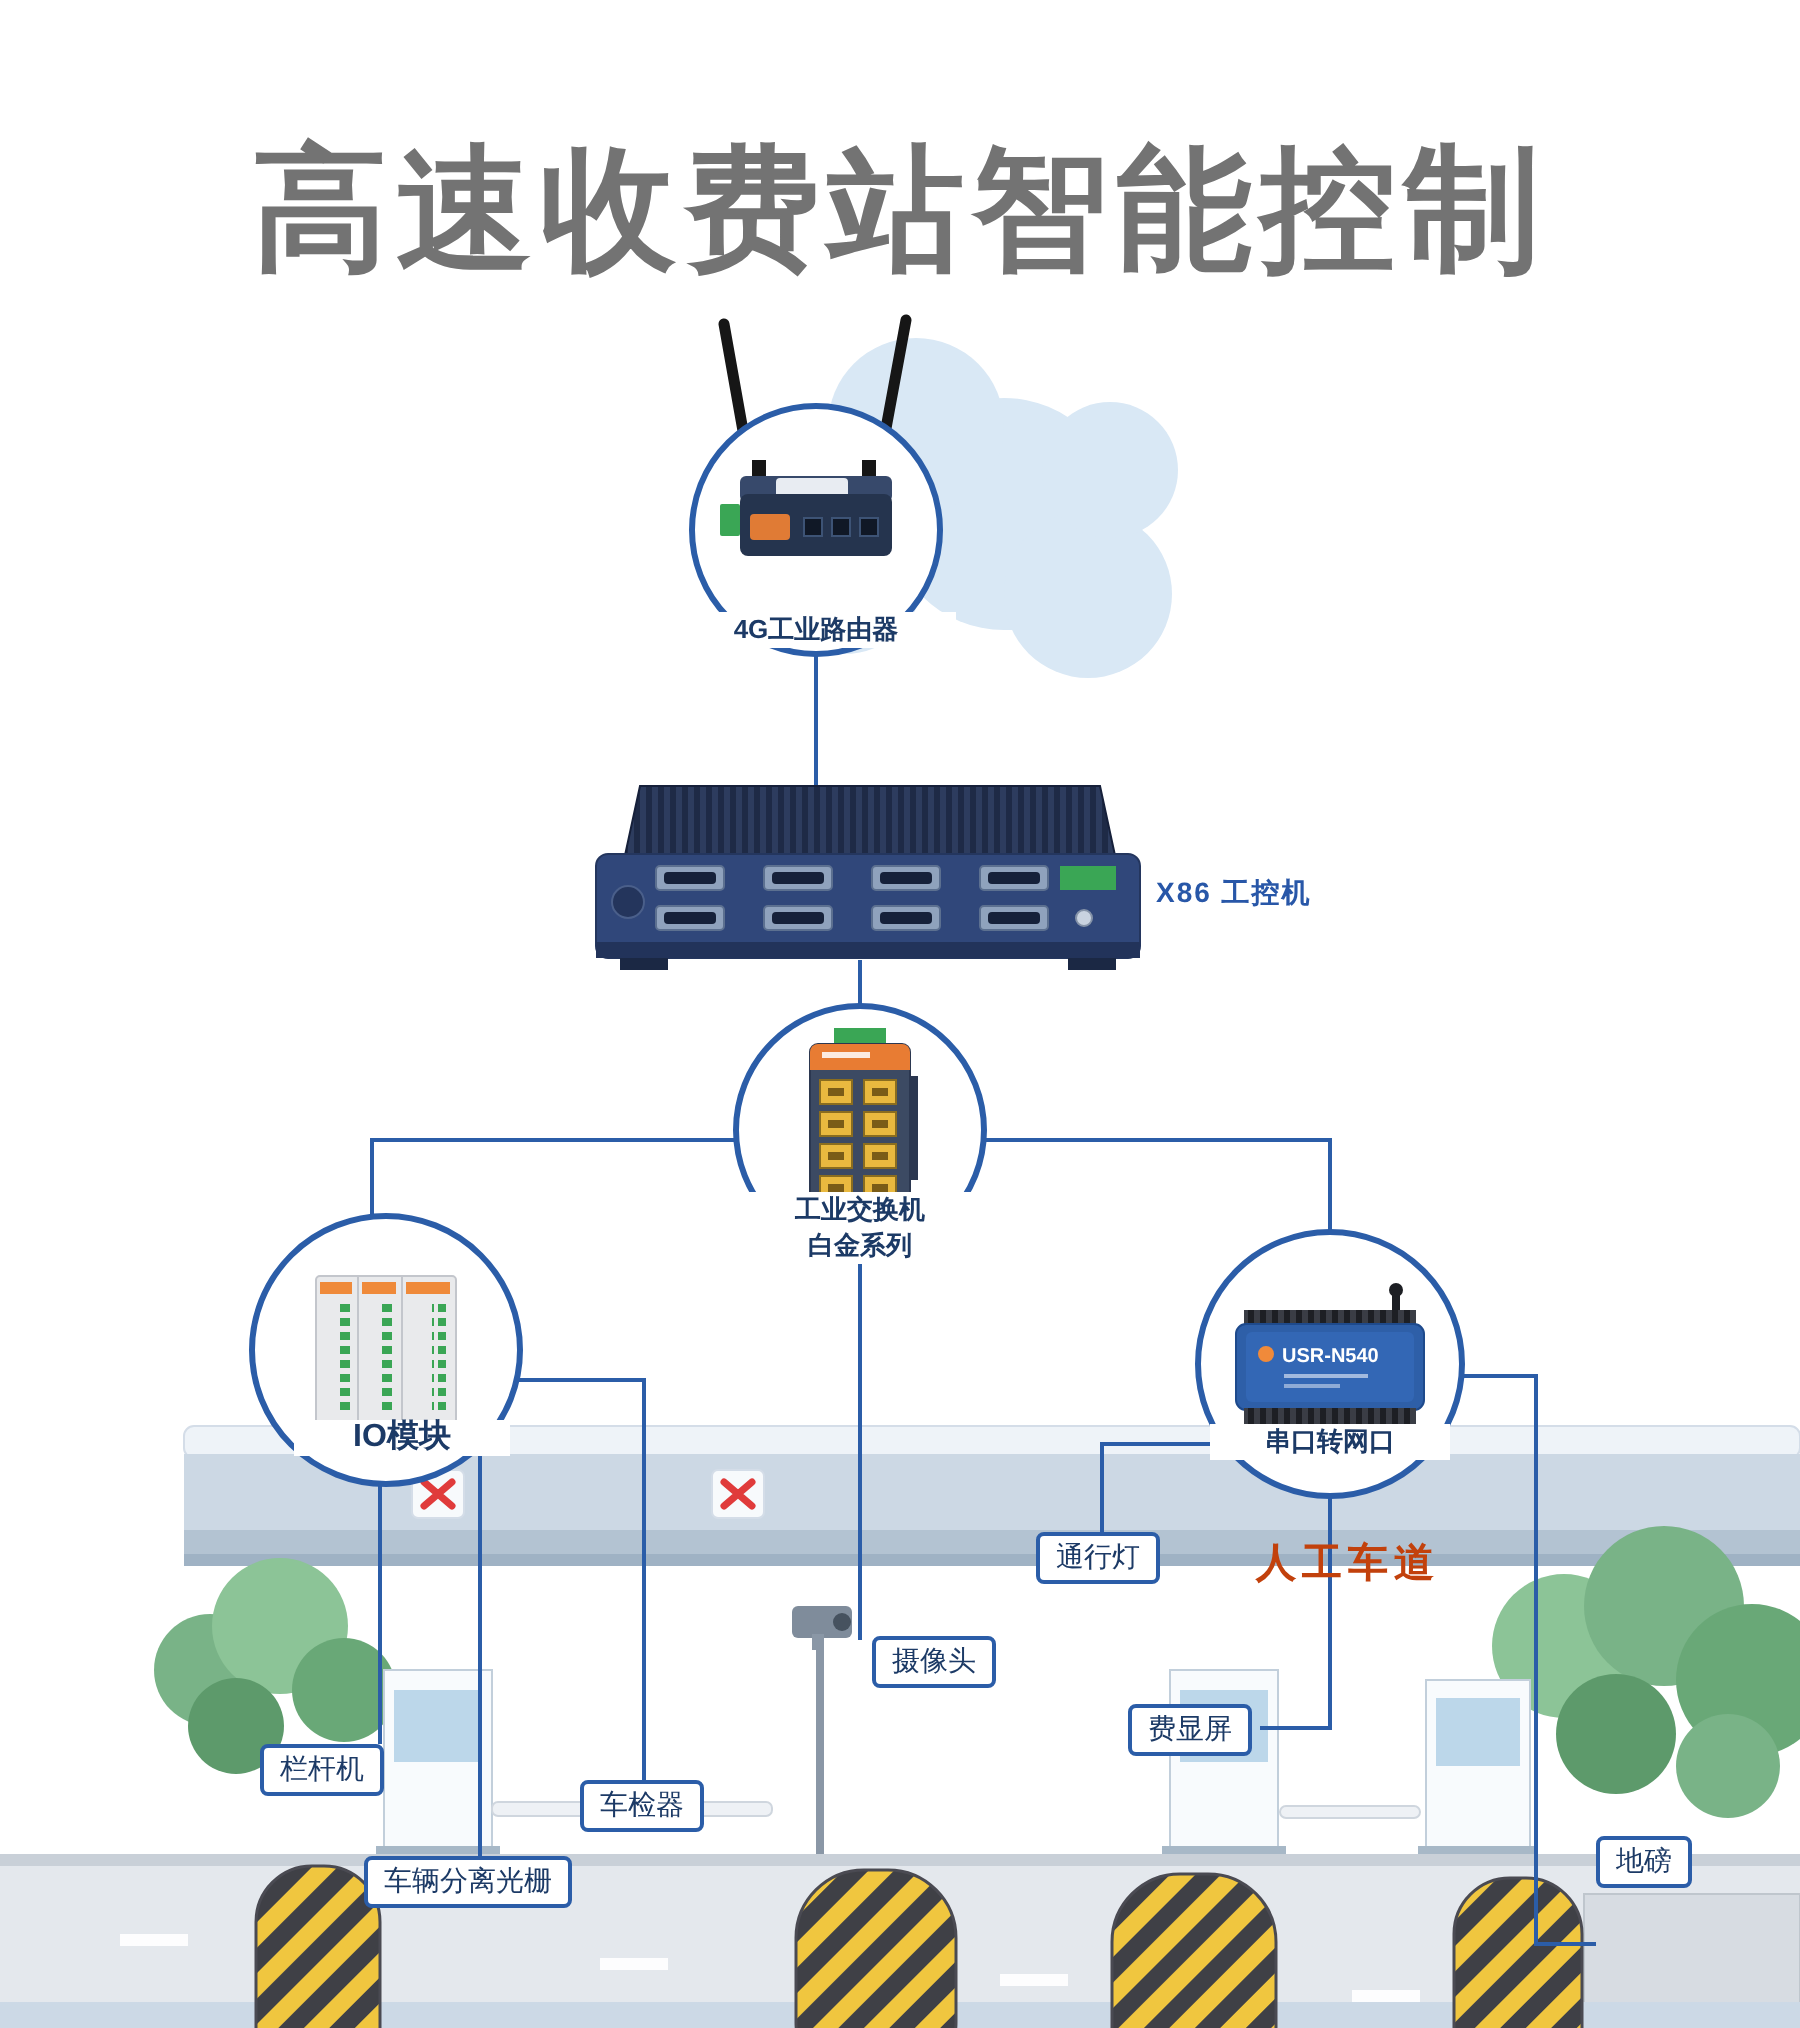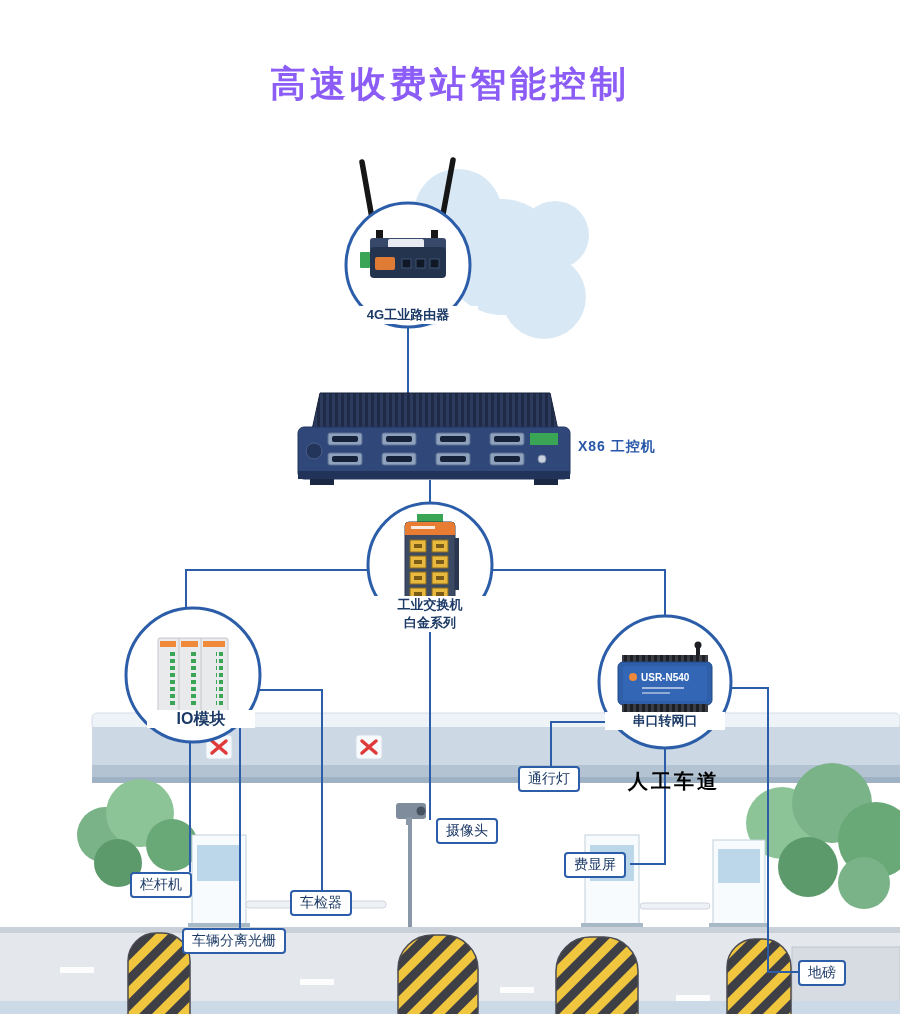--- a/index.html
+++ b/index.html
@@ -1,30 +1,30 @@
 <!DOCTYPE html>
 <html><head>
 <meta charset="utf-8">
 <style>
   * { margin:0; padding:0; box-sizing:border-box; }
   html,body { background:#ffffff; }
   body { font-family:"Liberation Sans","DejaVu Sans",sans-serif; }
   .canvas { position:relative; width:900px; height:1014px; margin:0 auto; background:#fff; overflow:hidden; }
   .abs { position:absolute; }
   .title { position:absolute; left:0; top:60px; width:100%; text-align:center;
-           font-size:36px; font-weight:900; color:#8b5cf6; letter-spacing:4px; }
+           font-size:68px; font-weight:900; color:#737373; letter-spacing:4px; }
   .lines { position:absolute; left:0; top:0; pointer-events:none; }
   .badge { position:absolute; left:474px; top:261px; background:#3a67ae; color:#fff;
            font-size:17px; font-weight:bold; padding:5px 18px; border-radius:17px; letter-spacing:2px; }
   .node-label { position:absolute; text-align:center; font-weight:bold; color:#1c3a66;
                 background:#fff; font-size:13px; line-height:18px; }
   .blue-label { position:absolute; font-weight:bold; color:#2857a8; font-size:14px; letter-spacing:1px; }
   .scene-label { position:absolute; background:#fff; border:2px solid #2b5da8; border-radius:4px;
                  color:#1c3a66; font-size:14px; font-weight:normal; padding:2px 8px; white-space:nowrap; }
-  .lane-text { position:absolute; left:628px; top:768px; color:#000000; font-size:20px;
+  .lane-text { position:absolute; left:628px; top:768px; color:#c2410c; font-size:20px;
                font-weight:900; letter-spacing:3px; }
 </style>
 </head>
 <body>
 
 <div class="canvas">
 
   <h1 class="title">高速收费站智能控制</h1>
 
   <svg class="abs" style="left:330px;top:165px" width="270" height="185" viewBox="0 0 270 185">
@@ -282,15 +282,15 @@
   <div class="node-label" style="left:605px;top:712px;width:120px;">串口转网口</div>
 
   <div class="lane-text">人工车道</div>
 
   <div class="scene-label" style="left:130px;top:872px;">栏杆机</div>
   <div class="scene-label" style="left:182px;top:928px;">车辆分离光栅</div>
   <div class="scene-label" style="left:290px;top:890px;">车检器</div>
   <div class="scene-label" style="left:436px;top:818px;">摄像头</div>
   <div class="scene-label" style="left:518px;top:766px;">通行灯</div>
   <div class="scene-label" style="left:564px;top:852px;">费显屏</div>
-  <div class="scene-label" style="left:798px;top:960px;text-align:right;">地磅</div>
+  <div class="scene-label" style="left:798px;top:918px;text-align:right;">地磅</div>
 
 </div>
 
 </body></html>

